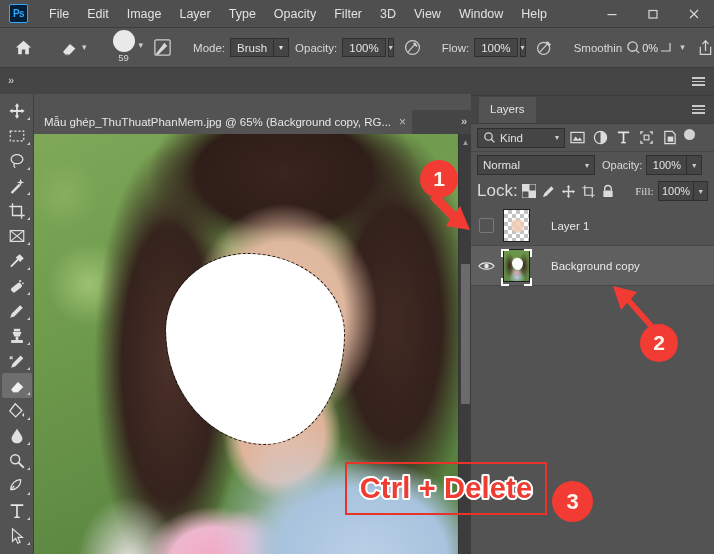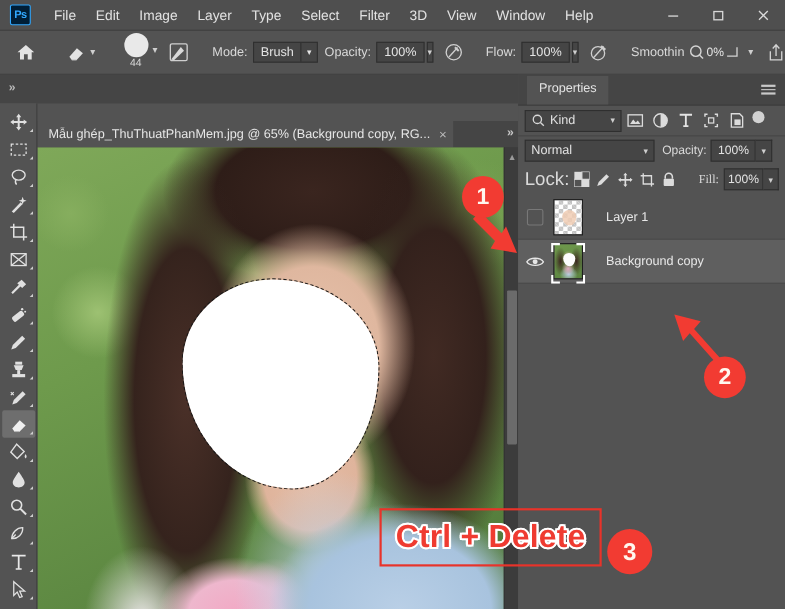--- a/index.html
+++ b/index.html
@@ -331,21 +331,21 @@
 <div id="app">
 
   <div class="menubar">
     <div class="ps-logo">Ps</div>
     <div class="menu-items">
       <div class="menu-item">File</div>
       <div class="menu-item">Edit</div>
       <div class="menu-item">Image</div>
       <div class="menu-item">Layer</div>
       <div class="menu-item">Type</div>
-      <div class="menu-item">Select</div>
+      <div class="menu-item">Opacity</div>
       <div class="menu-item">Filter</div>
       <div class="menu-item">3D</div>
       <div class="menu-item">View</div>
       <div class="menu-item">Window</div>
       <div class="menu-item">Help</div>
     </div>
     <div class="wincontrols">
       <div class="winbtn">
         <svg width="12" height="12" viewBox="0 0 12 12">
             <rect x="1.5" y="6" width="9" height="1.2" fill="#d8d8d8"></rect>
@@ -374,21 +374,21 @@
     <div class="tool-preset">
       <svg width="20" height="20" viewBox="0 0 22 22">
         <path d="M4.5 15 L12 6.5 L18 11.5 L11.5 18.5 L7 18.5 Z" fill="#e3e3e3"></path>
         <path d="M7 18.5 L11.5 18.5" stroke="#8a8a8a" stroke-width="1"></path>
       </svg>
       <span class="chev">▾</span>
     </div>
     <div class="opt-sep"></div>
     <div class="brush-preview">
       <div class="brush-dot"></div>
-      <div class="brush-size">44</div>
+      <div class="brush-size">59</div>
     </div>
     <span class="chev" style="margin-left:4px;margin-bottom:4px;">▾</span>
     <div class="ico-btn">
       <svg width="21" height="21" viewBox="0 0 22 22">
         <rect x="3" y="3" width="16" height="16" rx="1.5" fill="none" stroke="#cfcfcf" stroke-width="1.3"></rect>
         <path d="M3.8 18 L13 6 L16 9.5 L6.5 18.5 Z" fill="#d8d8d8"></path>
       </svg>
     </div>
     <div class="opt-sep"></div>
     <span class="opt-label">Mode:</span>
@@ -583,28 +583,35 @@
 
     <div class="vscroll">
       <div class="vscroll-up">▲</div>
       <div class="vscroll-thumb"></div>
     </div>
   </div>
 
   <div class="rightpanel">
 
     <div class="panel-tabbar">
-      <div class="panel-tab">Properties</div>
       <div class="panel-menu">
           <i></i>
           <i></i>
           <i></i>
         </div>
     </div>
 
+    <div class="panel-tabbar" style="margin-top:0;">
+      <div class="panel-tab">Layers</div>
+      <div class="panel-menu">
+          <i></i>
+          <i></i>
+          <i></i>
+        </div>
+    </div>
 
     <div class="layers-body">
 
       <div class="filter-row">
         <div class="kind-select">
           <svg width="13" height="13" viewBox="0 0 16 16" style="margin-left:5px;">
             <circle cx="6.8" cy="6.8" r="4.6" fill="none" stroke="#d8d8d8" stroke-width="1.5"></circle>
             <path d="M10.2 10.2 L14 14" stroke="#d8d8d8" stroke-width="1.5"></path>
           </svg>
           <span class="txt">Kind</span>

